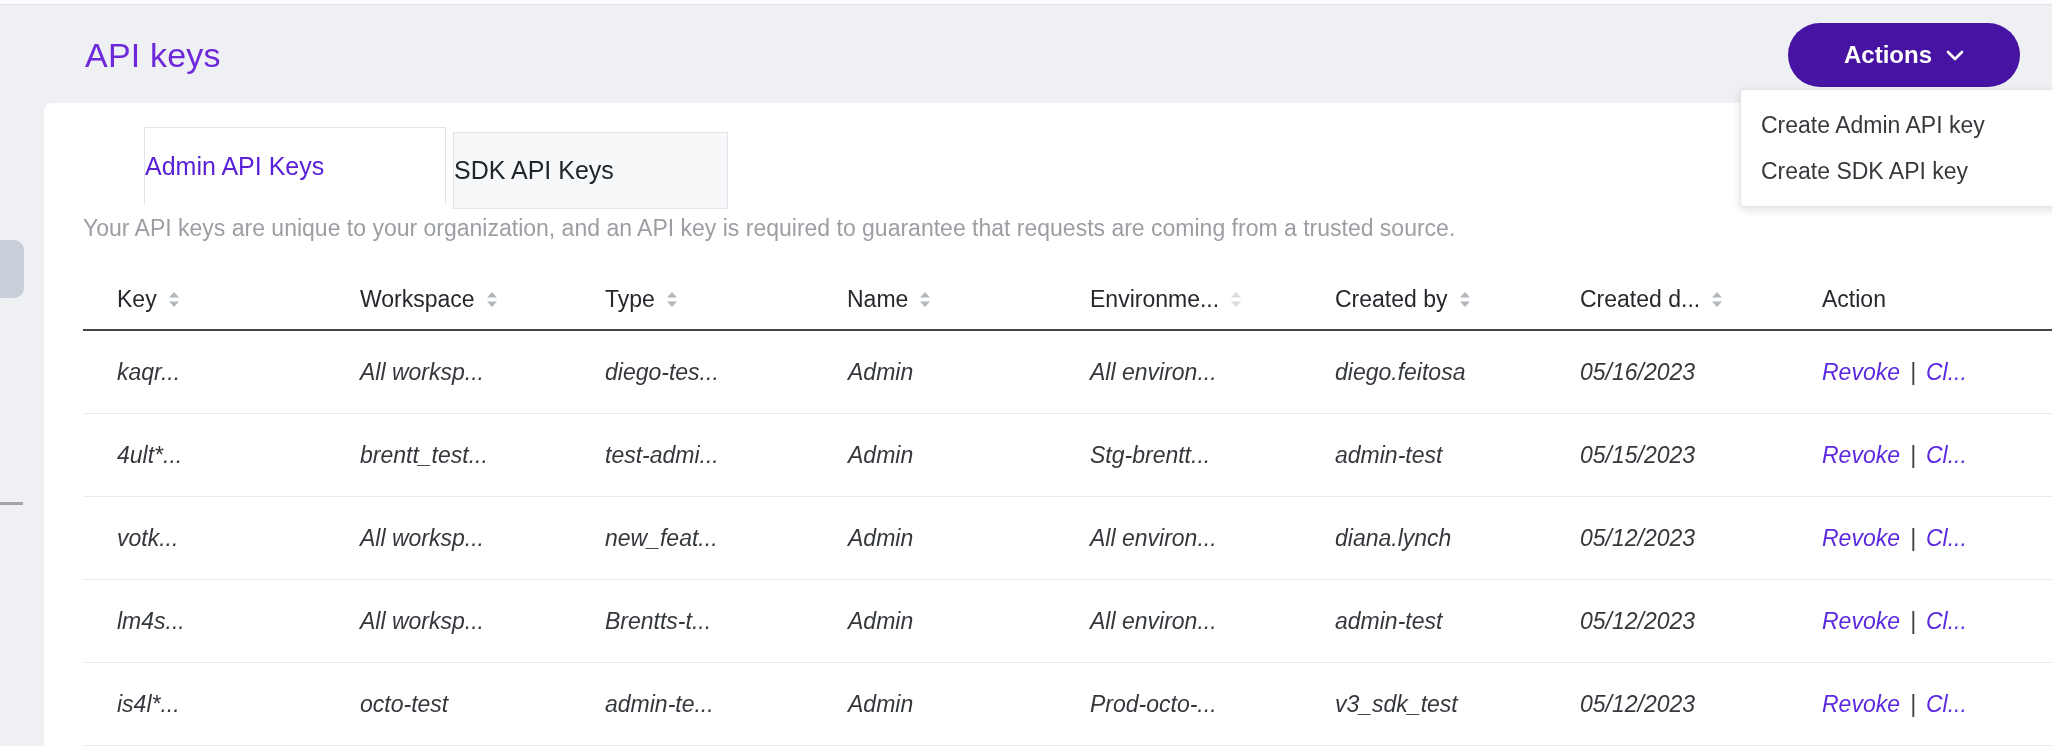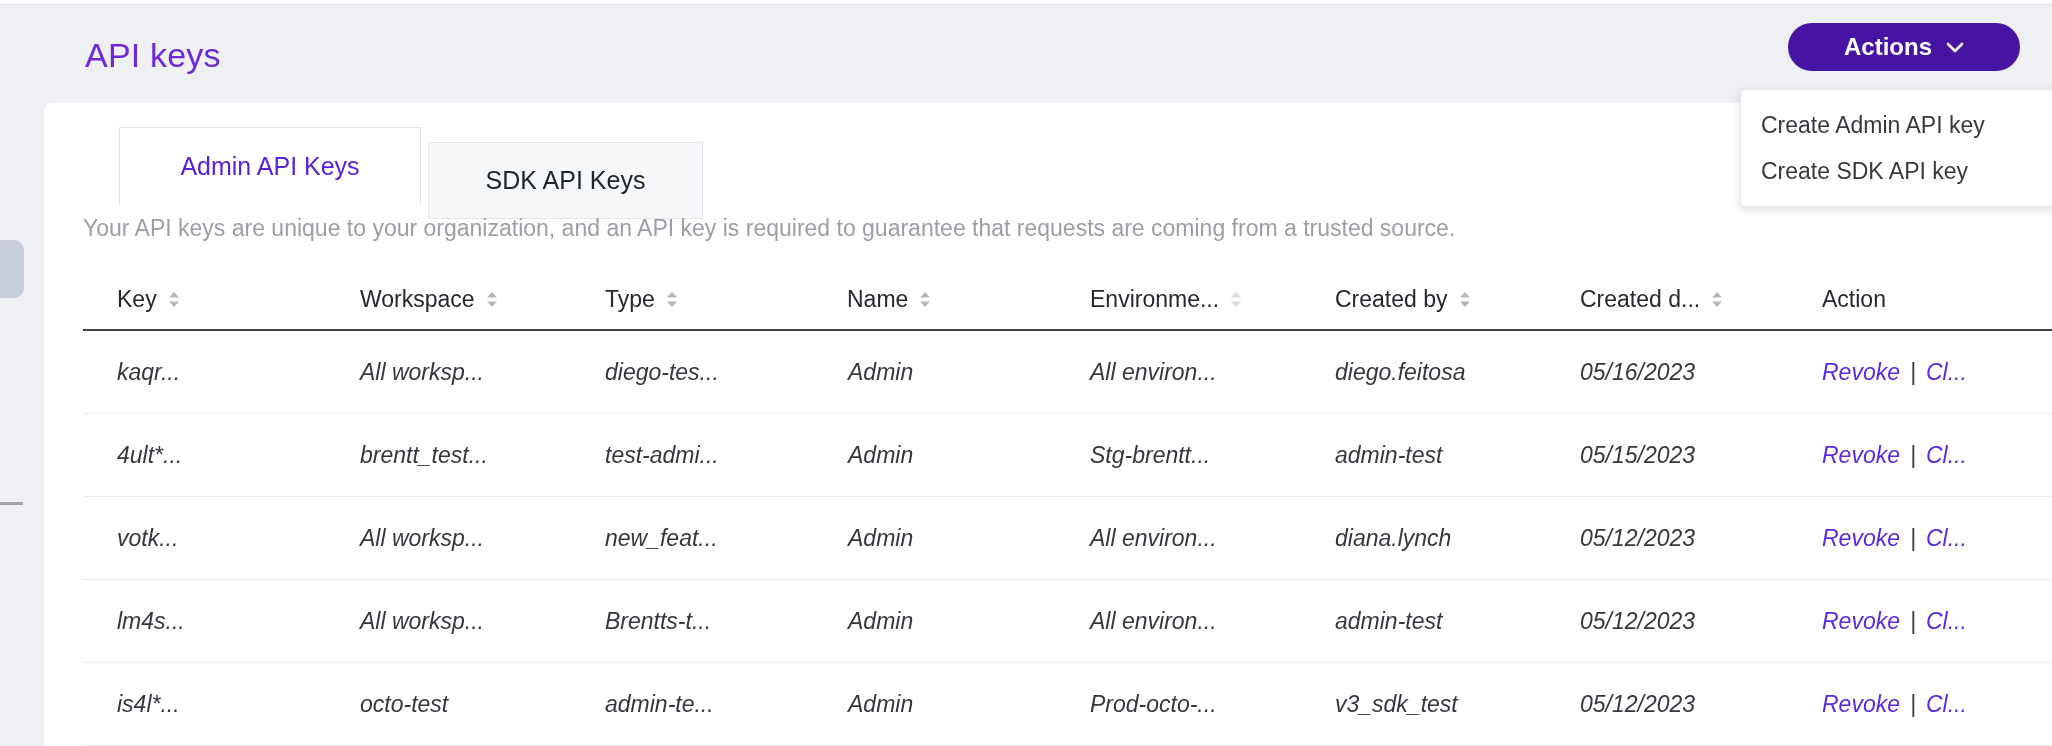--- a/index.html
+++ b/index.html
@@ -22,21 +22,21 @@
   }
   .top-strip{
     position:absolute;left:0;top:0;width:2052px;height:5px;
     background:#fbfcfd;border-bottom:1px solid #e2e4e8;
   }
   .page-title{
     position:absolute;left:85px;top:36px;
     font-size:34px;font-weight:400;color:#6d28d9;letter-spacing:.2px;
   }
   .actions-btn{
-    position:absolute;left:1788px;top:23px;width:232px;height:48px;
+    position:absolute;left:1788px;top:23px;width:232px;height:64px;
     background:var(--accent-button);border:none;border-radius:32px;
     color:#ffffff;font-family:"Liberation Sans",sans-serif;
     font-size:24px;font-weight:700;cursor:pointer;
     display:flex;align-items:center;justify-content:center;gap:14px;
   }
   .actions-btn svg{display:block;}
   .menu{
     position:absolute;left:1740px;top:89px;width:350px;height:118px;
     background:#ffffff;border:1px solid #e3e4e6;border-radius:4px;
     box-shadow:0 3px 10px rgba(0,0,0,.12);
@@ -51,30 +51,30 @@
     background:#c8cfd9;border-radius:0 10px 10px 0;cursor:pointer;
   }
   .rail-dash{
     position:absolute;left:0;top:502px;width:23px;height:3px;background:#a2a4a7;
   }
   .card{
     position:absolute;left:44px;top:103px;right:0;bottom:0;
     background:var(--card-background);border-top-left-radius:8px;
   }
   .tab{
-    position:absolute;display:flex;align-items:center;justify-content:center;
-    font-size:25px;cursor:pointer;
+    position:absolute;display:flex;align-items:center;
+    font-size:25px;cursor:pointer;margin-left:25px;
   }
   .tab-active{
     left:75px;top:24px;width:302px;height:78px;
     background:#ffffff;border:1px solid #e2e4e7;border-bottom:none;
     color:var(--tab-active-text);z-index:2;
   }
   .tab-inactive{
-    left:384px;top:39px;width:275px;height:77px;
+    left:384px;top:29px;width:275px;height:77px;
     background:#f7f8fa;border:1px solid #e2e4e7;color:#212529;
   }
   .desc{
     position:absolute;left:39px;top:112px;font-size:23px;
     color:var(--description-text);white-space:nowrap;
   }
   .table{position:absolute;left:39px;top:166px;right:0;bottom:0;overflow:hidden;}
   .tr{display:flex;align-items:center;}
   .thead{height:62px;border-bottom:2px solid var(--header-divider);}
   .row{height:83px;border-bottom:1px solid var(--row-divider);}

